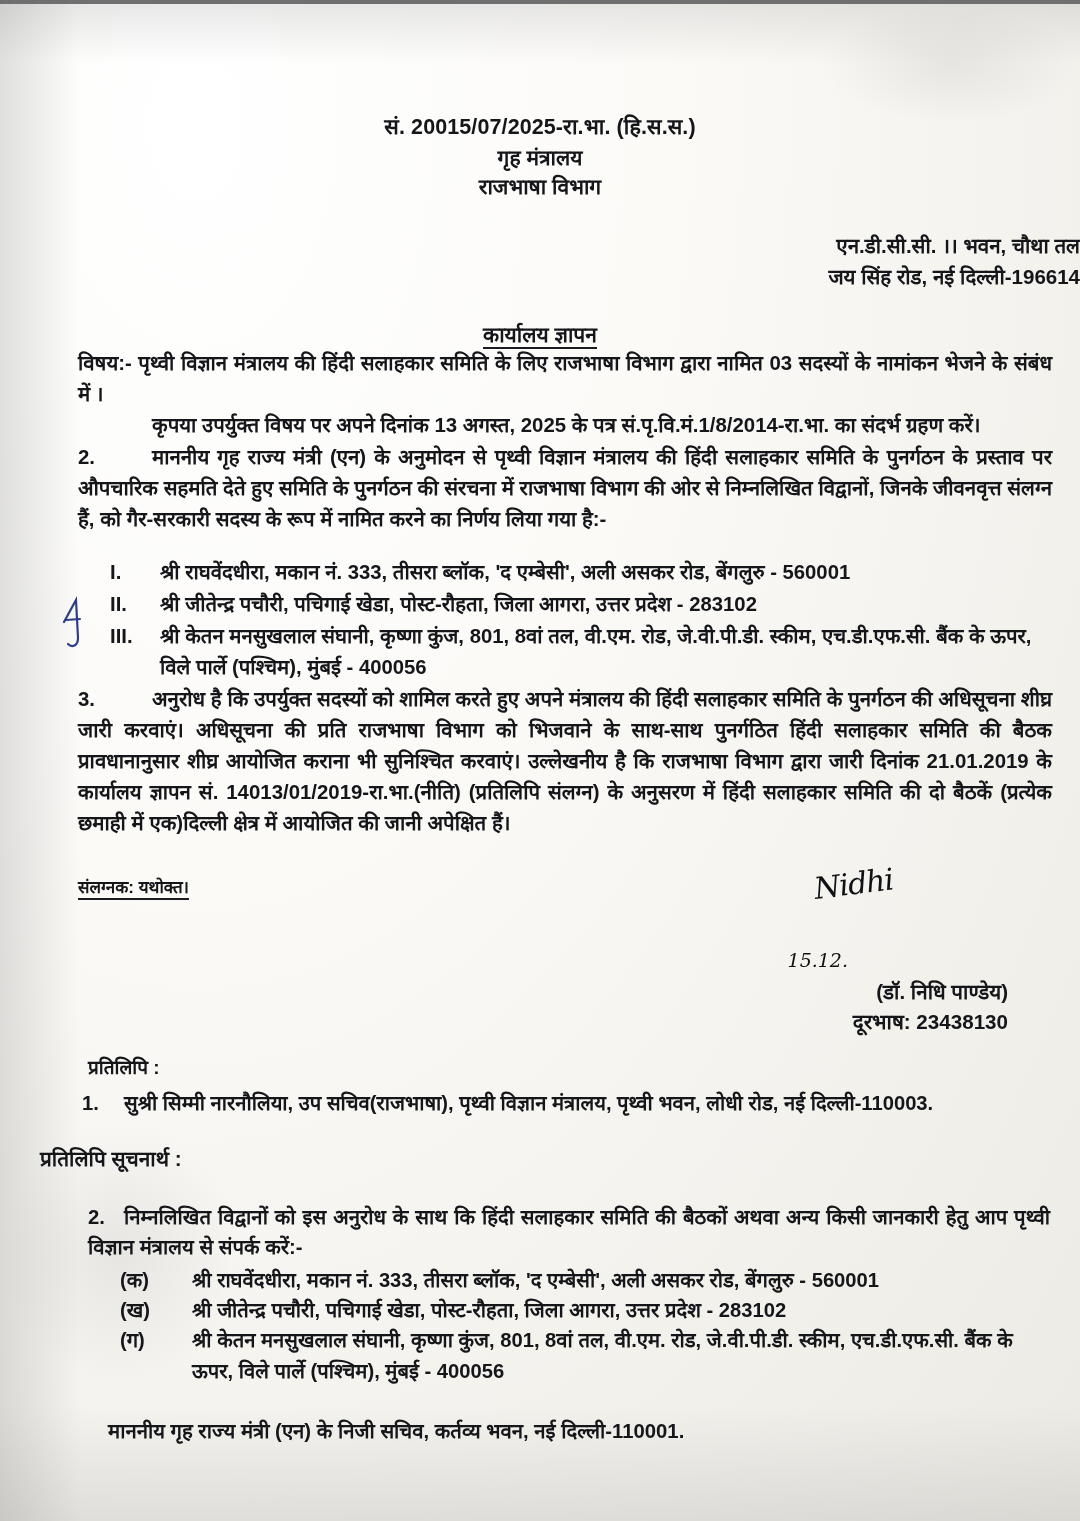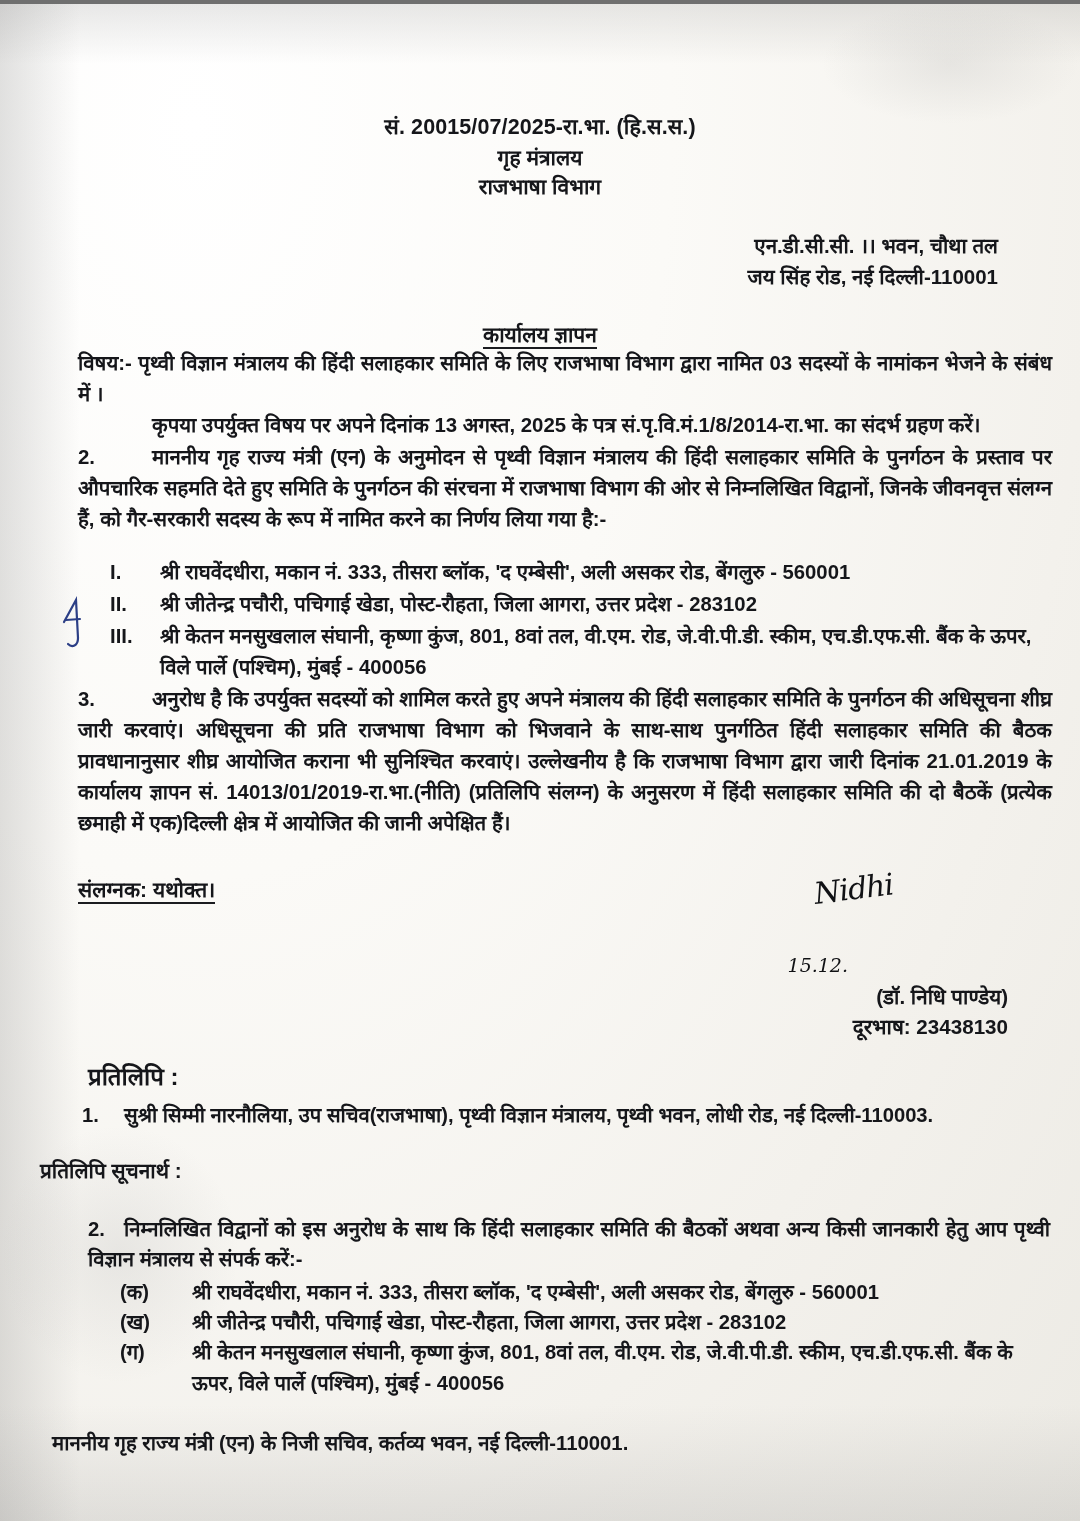--- a/index.html
+++ b/index.html
@@ -59,21 +59,20 @@
     font-weight: 700;
     letter-spacing: .1px;
   }
   .hdr .org1, .hdr .org2 {
     font-size: 21px;
     font-weight: 700;
   }
   .addr {
     text-align: right;
     margin-top: 28px;
-    padding-right: 82px;
     font-size: 20.5px;
     font-weight: 700;
     line-height: 1.52;
   }
 
   .om-title {
     text-align: center;
     margin-top: 28px;
     font-size: 21px;
     font-weight: 700;
@@ -135,21 +134,21 @@
     text-align: left;
     padding-left: 14px;
     box-sizing: border-box;
   }
   .members .mtext { flex: 1 1 auto; }
 
   
   .encl {
     margin: 36px 0 0 0;
     padding-left: 78px;
-    font-size: 21px;
+    font-size: 17px;
     font-weight: 700;
   }
   .encl span {
     border-bottom: 2px solid #1b1c20;
     padding-bottom: 1px;
   }
 
   
   .sign-wrap {
     position: relative;
@@ -181,21 +180,21 @@
     font-size: 20.6px;
     font-weight: 700;
     line-height: 1.46;
     padding-left: 24px;
   }
 
   
   .copy-head {
     margin: 16px 0 0 0;
     padding-left: 88px;
-    font-size: 24px;
+    font-size: 19px;
     font-weight: 700;
   }
   .copy-list {
     margin: 8px 0 0 0;
     padding: 0 24px 0 82px;
     list-style: none;
   }
   .copy-list li {
     display: flex;
     font-size: 20.2px;
@@ -234,21 +233,21 @@
     font-weight: 600;
     line-height: 1.5;
   }
   .alpha-list .an {
     flex: 0 0 72px;
   }
   .alpha-list .atext { flex: 1 1 auto; }
 
   .final-line {
     margin: 30px 0 0 0;
-    padding-left: 52px;
+    padding-left: 108px;
     font-size: 20.3px;
     font-weight: 600;
   }
 
   
   .margin-mark {
     position: absolute;
     left: 58px;
     top: 588px;
     width: 42px;
@@ -276,21 +275,21 @@
   <div class="content">
 
     <div class="hdr">
       <div class="file-no">सं. 20015/07/2025-रा.भा. (हि.स.स.)</div>
       <div class="org1">गृह मंत्रालय</div>
       <div class="org2">राजभाषा विभाग</div>
     </div>
 
     <div class="addr">
       <div>एन.डी.सी.सी. ।। भवन, चौथा तल</div>
-      <div>जय सिंह रोड, नई दिल्ली-110001</div>
+      <div>जय सिंह रोड, नई दिल्ली-196614</div>
     </div>
 
     <div class="om-title">
       <span>कार्यालय ज्ञापन</span>
     </div>
 
     <div class="body-block">
 
       <p class="para subject"><span class="lbl">विषय:-</span><span> पृथ्वी विज्ञान मंत्रालय की हिंदी सलाहकार समिति के लिए राजभाषा विभाग द्वारा नामित 03 सदस्यों के नामांकन भेजने के संबंध में ।</span></p>
 

